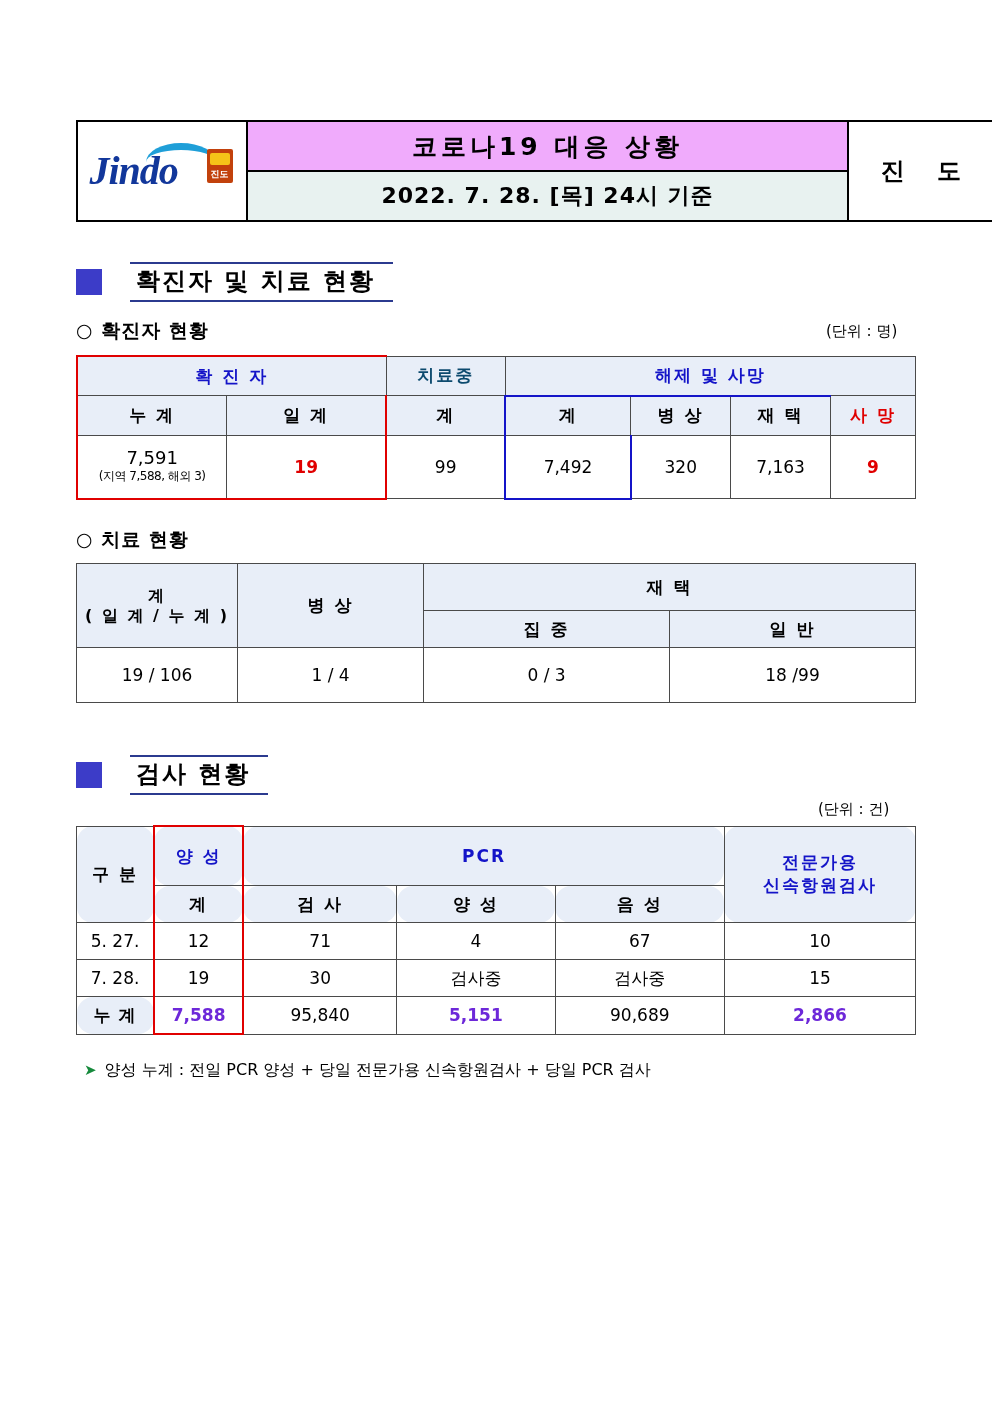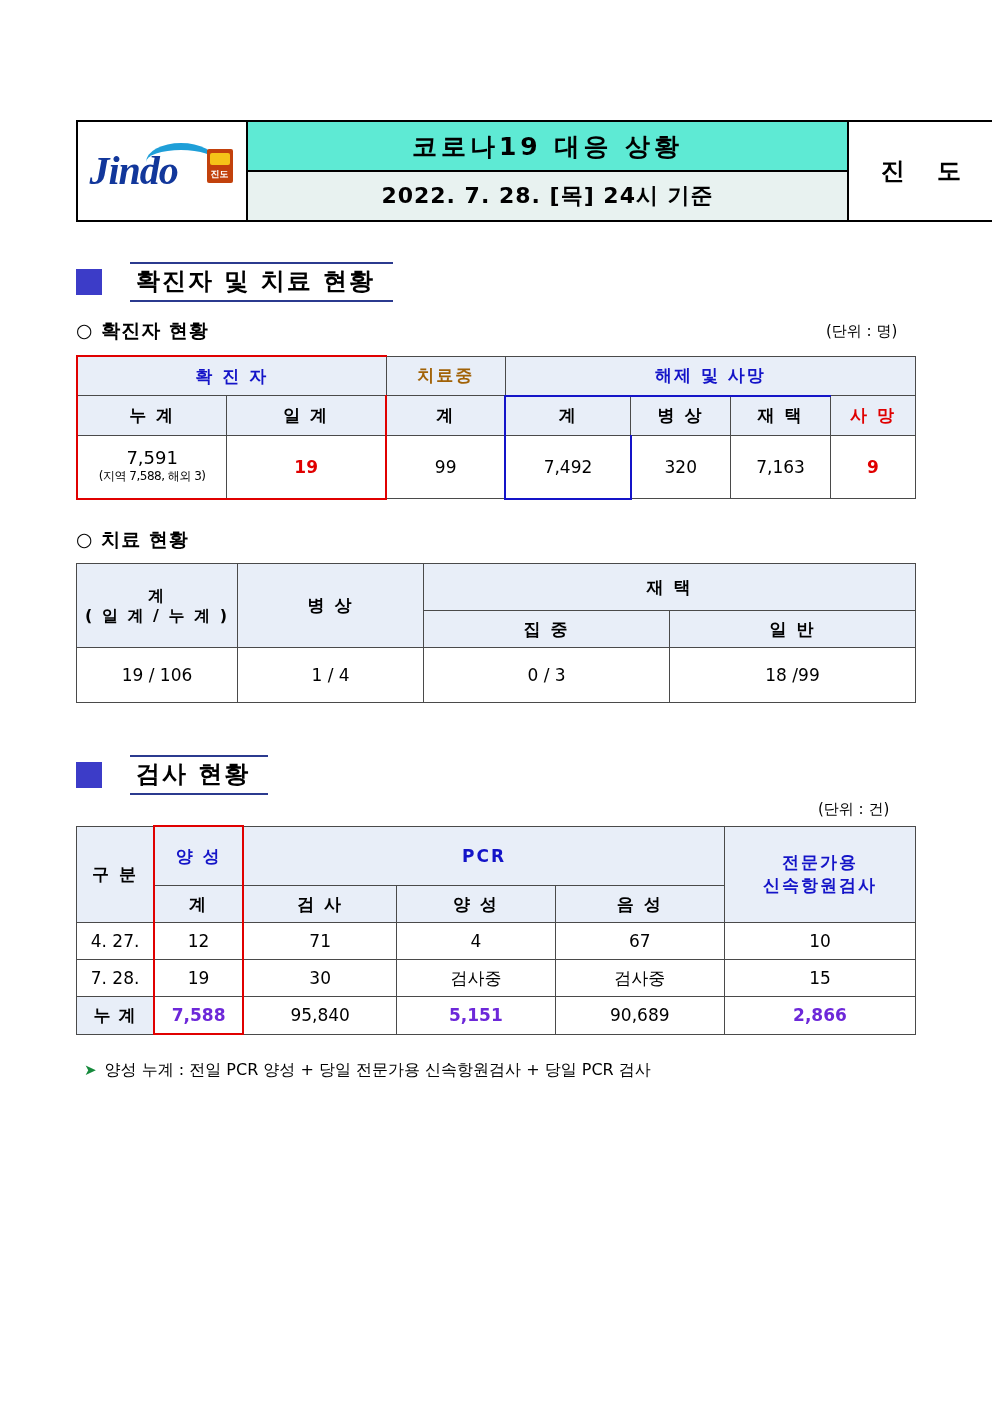--- a/index.html
+++ b/index.html
@@ -98,21 +98,21 @@
   }
   .header-center {
     flex: 1;
     display: flex;
     flex-direction: column;
     border-right: 2px solid #000;
     box-sizing: border-box;
   }
   .header-title {
     flex: 1;
-    background: #5eead4;
+    background: #f0abfc;
     display: flex;
     align-items: center;
     justify-content: center;
     border-bottom: 2px solid #000;
     font-size: 25px;
     font-weight: bold;
     letter-spacing: 4px;
     font-family: "DejaVu Sans", sans-serif;
   }
   .header-date {
@@ -213,21 +213,21 @@
 
   
   #t2 { left: 76px; top: 563px; width: 840px; }
   #t2 td { height: 36px; }
   #t2 .tall td { height: 46px; }
   #t2 .valrow td { height: 54px; margin-left: 12px; }
   .t2-cell-sub { font-size: 16px; line-height: 1.25; }
 
   
   #t3 { left: 76px; top: 825px; width: 840px; }
-  #t3 td { height: 36px; }
+  #t3 td { height: 36px; border-radius: 16px; }
   #t3 .hrow1 td { height: 58px; }
 
   .foot-note {
     position: absolute;
     left: 84px;
     top: 1060px;
     font-size: 16px;
     font-family: "DejaVu Sans", sans-serif;
     letter-spacing: 0px;
   }
@@ -264,21 +264,21 @@
     <div class="section-title">확진자 및 치료 현황</div>
   </div>
 
   <div class="sub-head" style="left:76px; top:318px;">○ 확진자 현황</div>
   <div class="unit-note" style="left:826px; top:322px;">(단위 : 명)</div>
 
   <table id="t1">
     <tbody>
         <tr>
       <td class="hdr bx-red-t bx-red-l" colspan="2" style="width:310px; color:#1414c8;">확 진 자</td>
-      <td class="hdr" style="width:120px; color:#a16207;">치료중</td>
+      <td class="hdr" style="width:120px; color:#0c4a6e;">치료중</td>
       <td class="hdr" colspan="4" style="color:#1414c8;">해제 및 사망</td>
     </tr>
     <tr>
       <td class="hdr bx-red-l" style="width:150px;">누 계</td>
       <td class="hdr bx-red-r" style="width:160px;">일 계</td>
       <td class="hdr">계</td>
       <td class="hdr bx-blu-l bx-blu-t" style="width:125px;">계</td>
       <td class="hdr bx-blu-t" style="width:100px;">병 상</td>
       <td class="hdr bx-blu-t" style="width:100px;">재 택</td>
       <td class="hdr" style="width:85px; color:#e00000;">사 망</td>
@@ -340,21 +340,21 @@
         <div>신속항원검사</div>
       </td>
     </tr>
     <tr>
       <td class="hdr bx-red-l bx-red-r">계</td>
       <td class="hdr" style="width:140px;">검 사</td>
       <td class="hdr" style="width:145px;">양 성</td>
       <td class="hdr" style="width:155px;">음 성</td>
     </tr>
     <tr>
-      <td>4. 27.</td>
+      <td>5. 27.</td>
       <td class="bx-red-l bx-red-r">12</td>
       <td>71</td>
       <td>4</td>
       <td>67</td>
       <td>10</td>
     </tr>
     <tr>
       <td>7. 28.</td>
       <td class="bx-red-l bx-red-r">19</td>
       <td>30</td>

